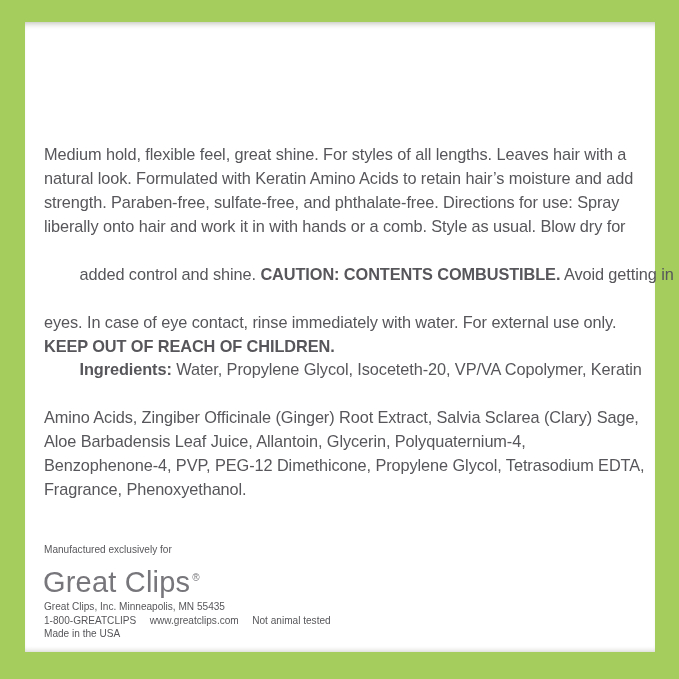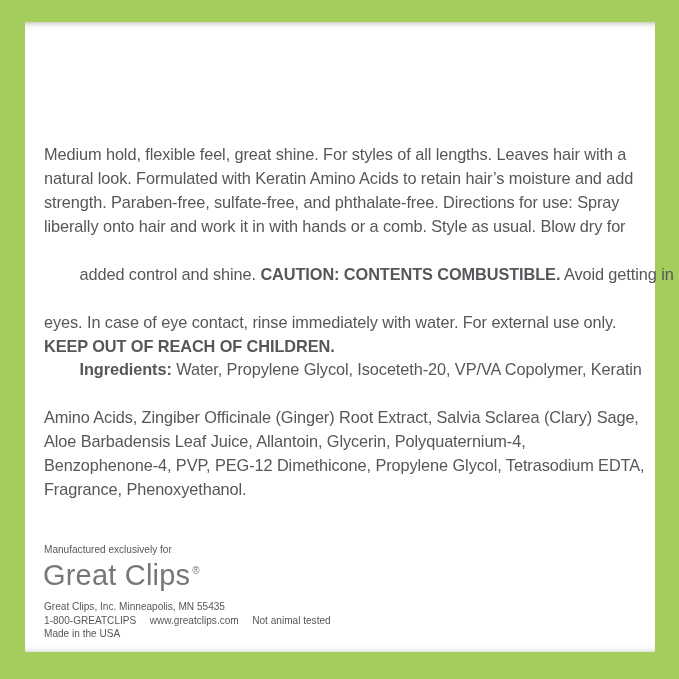--- a/index.html
+++ b/index.html
@@ -26,21 +26,21 @@
   }
   .line{white-space:pre;}
   .desc{top:121px;font-size:17px;line-height:24px;letter-spacing:-.1px;}
   .ingr{top:312px;font-size:17px;line-height:24px;letter-spacing:-.1px;}
   b{font-weight:bold;}
   .bold{font-weight:bold;}
   .manufactured{top:521px;font-size:10.5px;line-height:13px;}
   .wordmark{
     position:absolute;left:18px;top:537px;
     color:var(--logo-gray,#77767b);
-    font-size:29px;line-height:32px;letter-spacing:.2px;
+    font-size:29px;line-height:46px;letter-spacing:.2px;
     white-space:pre;
   }
   .reg{
     display:inline-block;
     position:relative;top:-11px;
     font-size:10px;margin-left:2px;
     letter-spacing:0;
   }
   .addr{top:578px;font-size:10.5px;line-height:13.5px;}
   .row{display:flex;column-gap:14px;}

